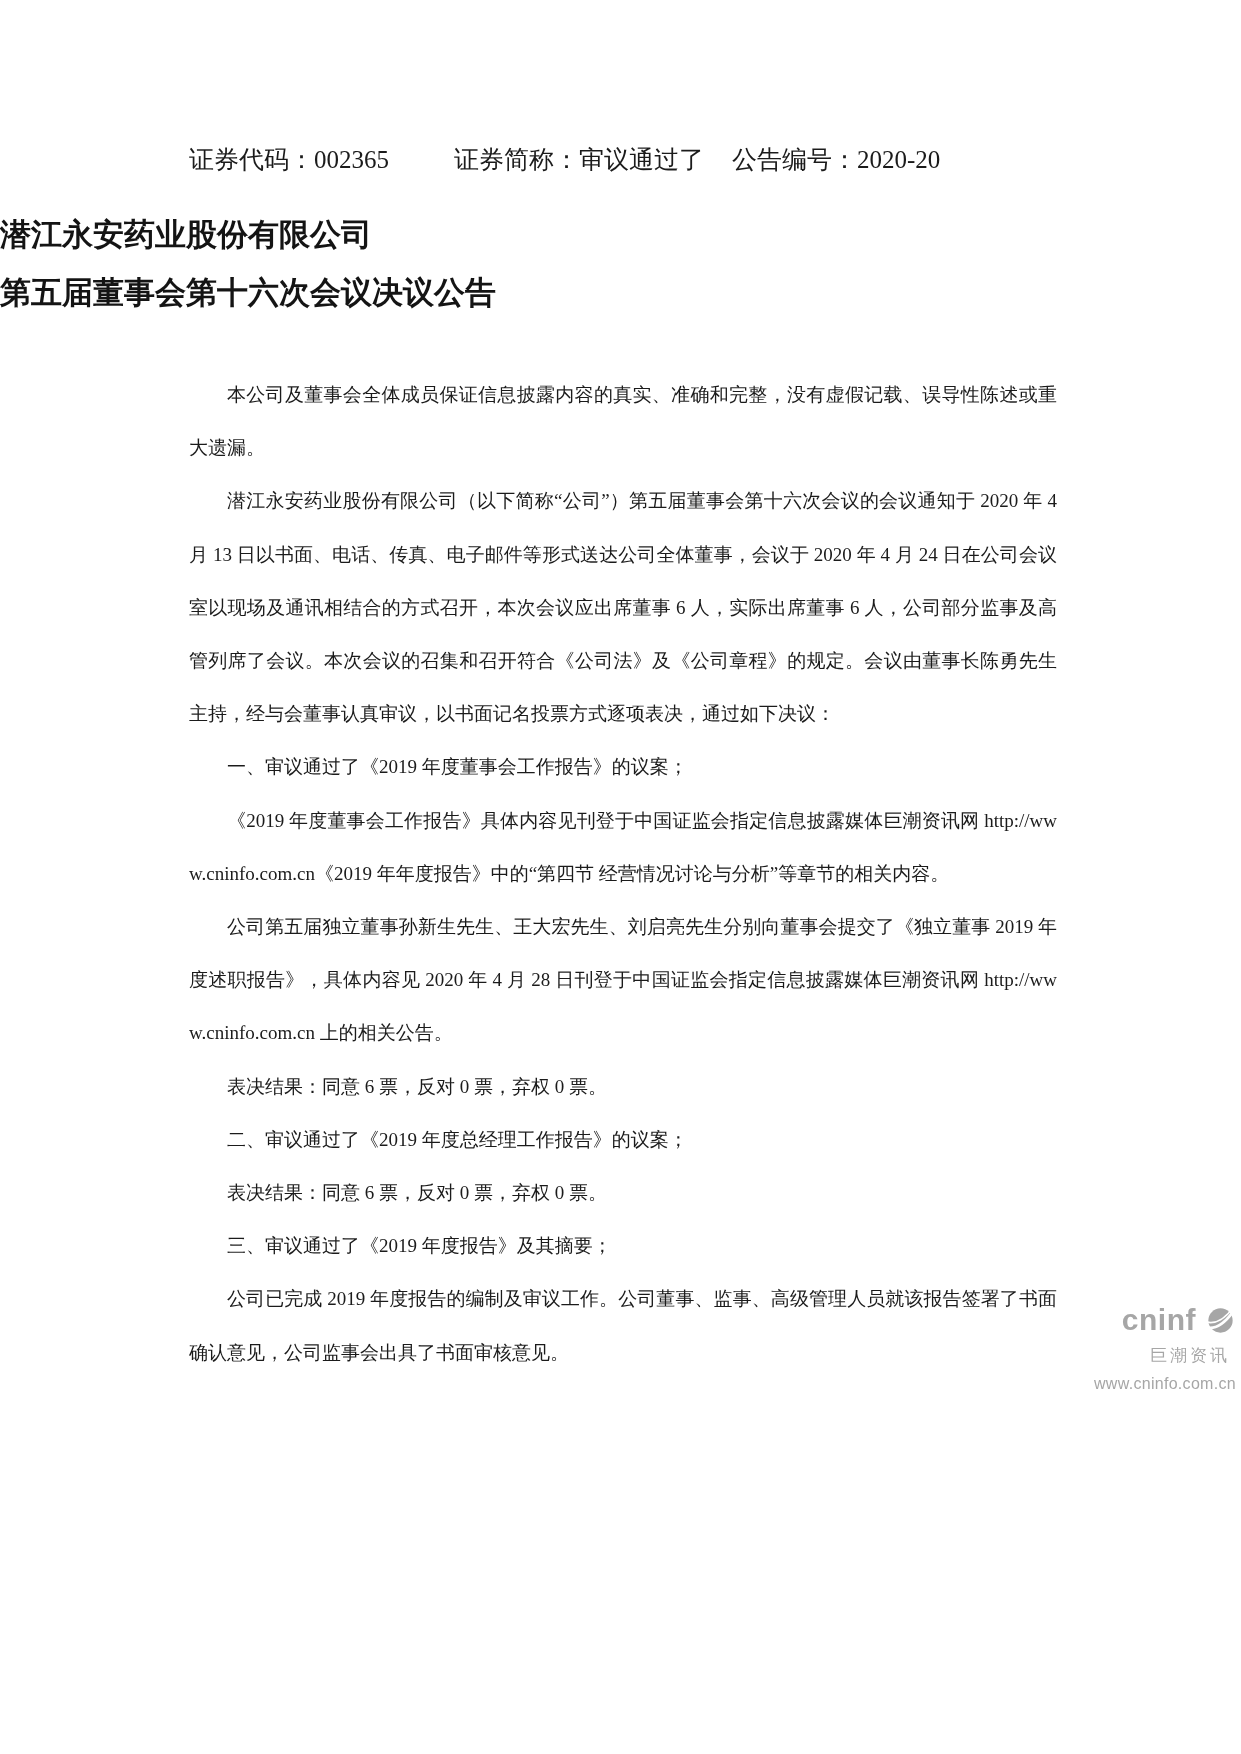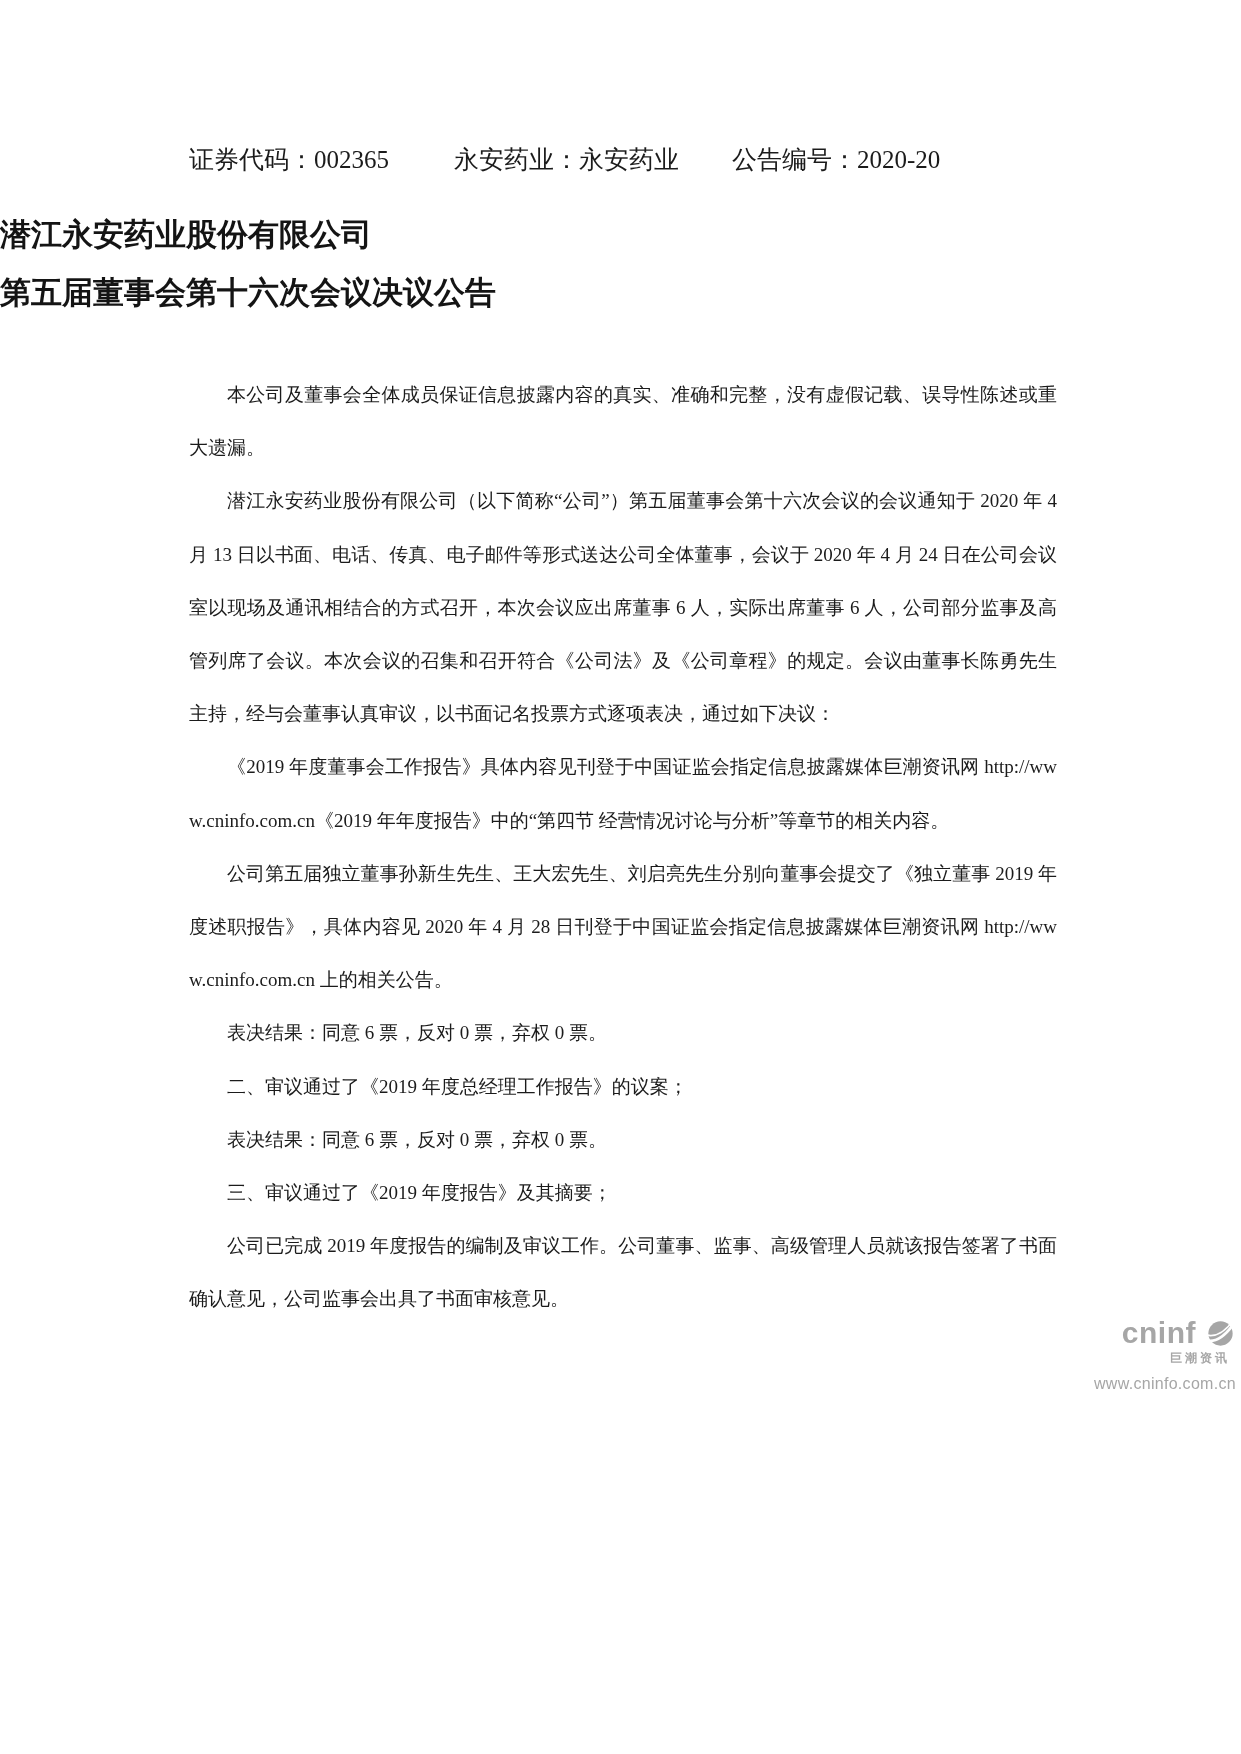--- a/index.html
+++ b/index.html
@@ -93,51 +93,52 @@
     font-size: 30px;
     font-weight: bold;
     letter-spacing: 0.5px;
   }
   .cninfo-globe {
     width: 27px;
     height: 27px;
     display: inline-block;
   }
   .cninfo-cn {
-    font-size: 12px;
+    font-size: 17px;
     letter-spacing: 3px;
-    margin-top: 4px;
+    margin-top: 12px;
     margin-right: 6px;
-    font-weight: bold;
+    font-weight: normal;
   }
   .cninfo-url {
     font-size: 16px;
     margin-top: 12px;
     letter-spacing: 0.3px;
   }
 </style>
 </head>
 <body>
 
 <div class="page">
 
   <div class="info-line">
     <span class="seg seg-code">证券代码：002365</span>
-    <span class="seg seg-short">永安药业：永安药业</span>
+    <span class="seg seg-short">证券简称：审议通过了</span>
     <span class="seg seg-no">公告编号：2020-20</span>
   </div>
 
   <div class="title-block">
     <div class="doc-title">潜江永安药业股份有限公司</div>
     <div class="doc-subtitle">第五届董事会第十六次会议决议公告</div>
   </div>
 
   <div class="doc-body">
     <p>本公司及董事会全体成员保证信息披露内容的真实、准确和完整，没有虚假记载、误导性陈述或重大遗漏。</p>
     <p>潜江永安药业股份有限公司（以下简称“公司”）第五届董事会第十六次会议的会议通知于 2020 年 4 月 13 日以书面、电话、传真、电子邮件等形式送达公司全体董事，会议于 2020 年 4 月 24 日在公司会议室以现场及通讯相结合的方式召开，本次会议应出席董事 6 人，实际出席董事 6 人，公司部分监事及高管列席了会议。本次会议的召集和召开符合《公司法》及《公司章程》的规定。会议由董事长陈勇先生主持，经与会董事认真审议，以书面记名投票方式逐项表决，通过如下决议：</p>
+    <p>一、审议通过了《2019 年度董事会工作报告》的议案；</p>
     <p>《2019 年度董事会工作报告》具体内容见刊登于中国证监会指定信息披露媒体巨潮资讯网 http://www.cninfo.com.cn《2019 年年度报告》中的“第四节 经营情况讨论与分析”等章节的相关内容。</p>
     <p>公司第五届独立董事孙新生先生、王大宏先生、刘启亮先生分别向董事会提交了《独立董事 2019 年度述职报告》，具体内容见 2020 年 4 月 28 日刊登于中国证监会指定信息披露媒体巨潮资讯网 http://www.cninfo.com.cn 上的相关公告。</p>
     <p>表决结果：同意 6 票，反对 0 票，弃权 0 票。</p>
     <p>二、审议通过了《2019 年度总经理工作报告》的议案；</p>
     <p>表决结果：同意 6 票，反对 0 票，弃权 0 票。</p>
     <p>三、审议通过了《2019 年度报告》及其摘要；</p>
     <p>公司已完成 2019 年度报告的编制及审议工作。公司董事、监事、高级管理人员就该报告签署了书面确认意见，公司监事会出具了书面审核意见。</p>
   </div>
 
   <div class="cninfo-logo">

